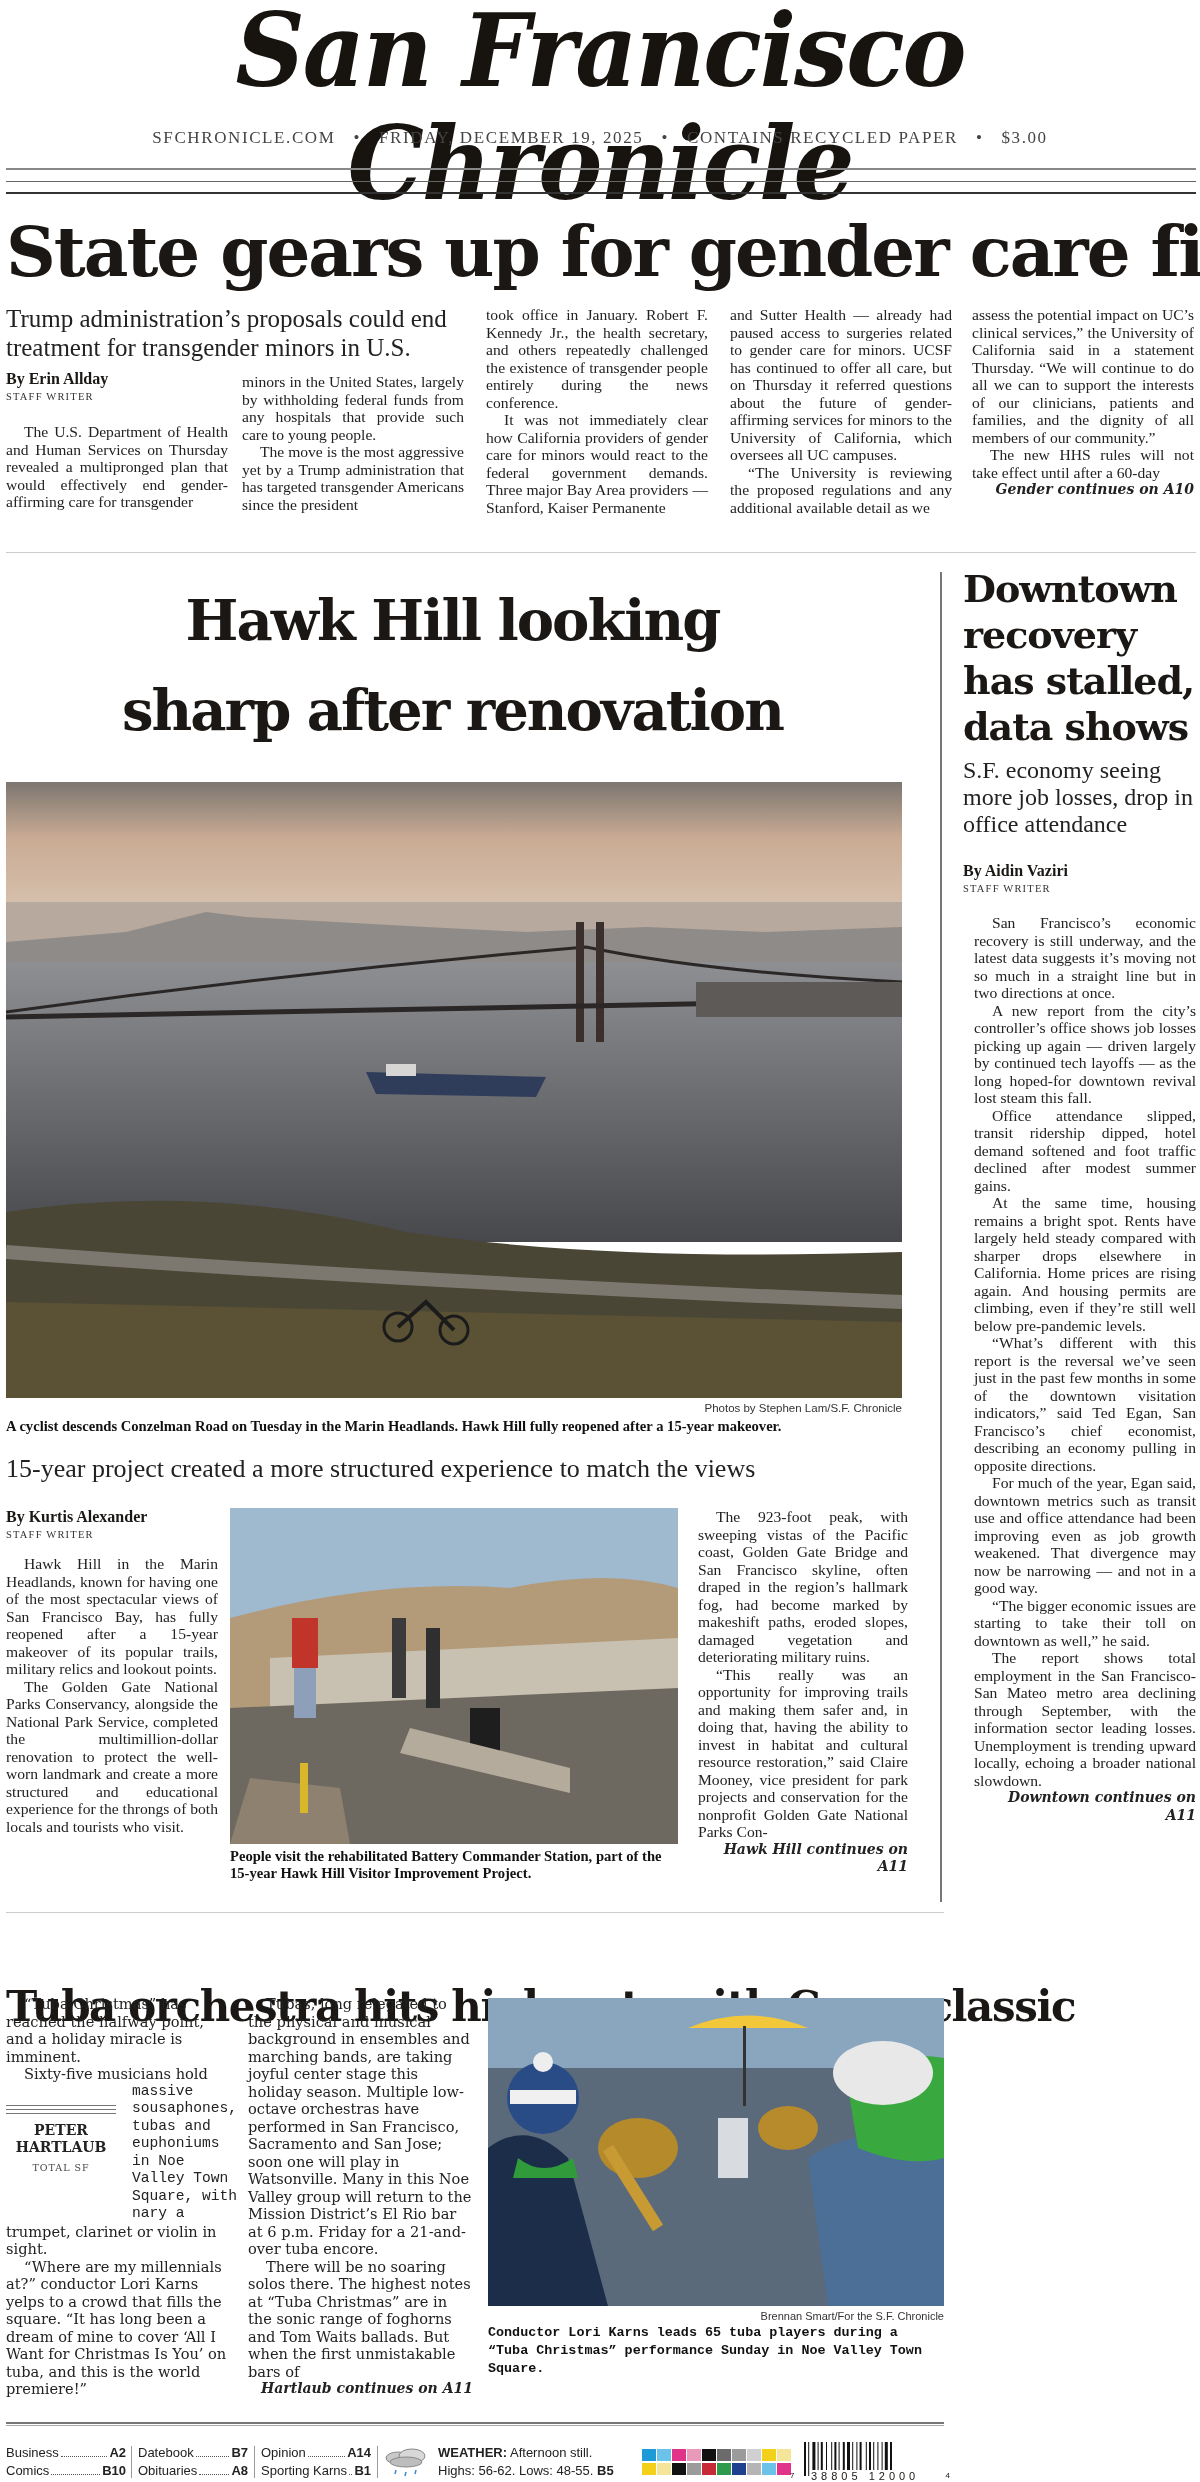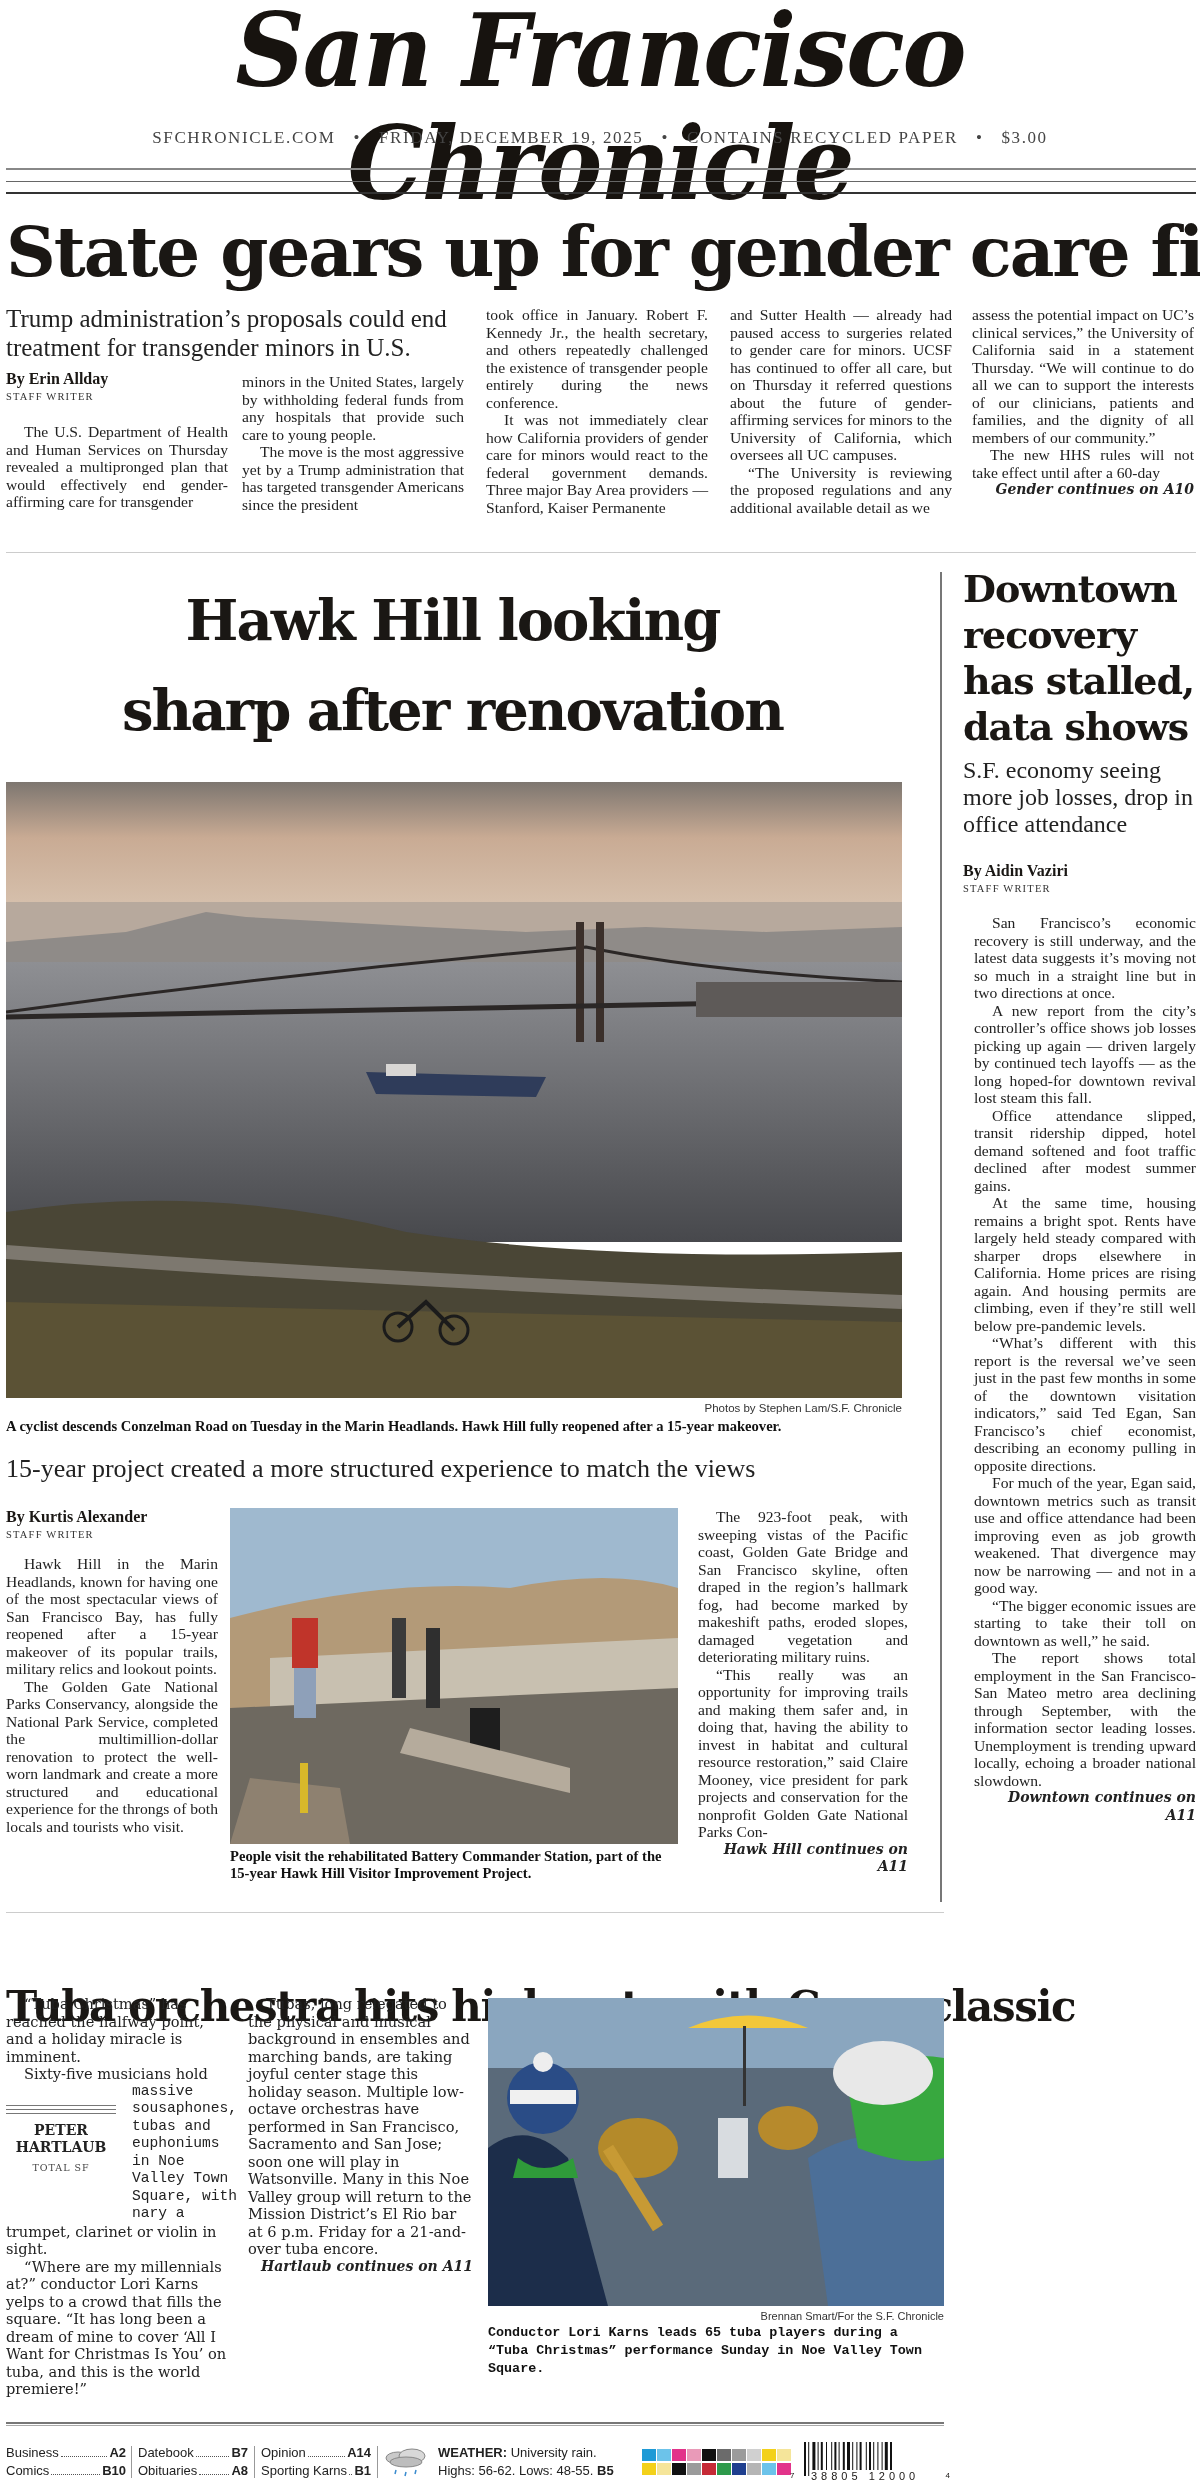--- a/index.html
+++ b/index.html
@@ -198,20 +198,21 @@
       <div style="font-weight:bold;font-size:14px;line-height:17px;">HARTLAUB</div>
       <div style="font-size:9.5px;letter-spacing:1px;color:#444;margin-top:3px;">TOTAL SF</div>
     </div>
     <div style="padding-left:16px;font-family:Liberation Mono, monospace;">massive sousaphones, tubas and euphoniums in Noe Valley Town Square, with nary a</div>
   </div>
   <p style="text-indent:0">trumpet, clarinet or violin in sight.</p>
   <p>“Where are my millennials at?” conductor Lori Karns yelps to a crowd that fills the square. “It has long been a dream of mine to cover ‘All I Want for Christmas Is You’ on tuba, and this is the world premiere!”</p>
 </div>
 <div class="abs tcol" style="left:248px;top:1995px;width:225px;">
   <p>Tubas, long relegated to the physical and musical background in ensembles and marching bands, are taking joyful center stage this holiday season. Multiple low-octave orchestras have performed in San Francisco, Sacramento and San Jose; soon one will play in Watsonville. Many in this Noe Valley group will return to the Mission District’s El Rio bar at 6 p.m. Friday for a 21-and-over tuba encore.</p>
+  <p>There will be no soaring solos there. The highest notes at “Tuba Christmas” are in the sonic range of foghorns and Tom Waits ballads. But when the first unmistakable bars of</p>
   <div class="jump">Hartlaub continues on A11</div>
 </div>
 <div class="abs photo-tuba">
   <svg width="456" height="308" viewBox="0 0 456 308">
     <rect width="456" height="308" fill="#5a6a7a"></rect>
     <rect x="0" y="0" width="456" height="70" fill="#8aa6bf"></rect>
     <path d="M200 30 Q260 5 320 30 Z" fill="#f2c73a"></path>
     <rect x="255" y="28" width="3" height="80" fill="#333"></rect>
     <path d="M0 308 L0 150 Q40 120 80 160 L120 308 Z" fill="#1c2d4a"></path>
     <circle cx="55" cy="100" r="36" fill="#2a4c86"></circle>
@@ -275,21 +276,21 @@
 
 <div class="abs" style="left:384px;top:2446px;width:44px;height:34px;">
   <svg width="44" height="34" viewBox="0 0 44 34">
     <ellipse cx="14" cy="12" rx="12" ry="6" fill="#c9c9c9" stroke="#888"></ellipse>
     <ellipse cx="28" cy="10" rx="13" ry="7" fill="#d8d8d8" stroke="#888"></ellipse>
     <ellipse cx="22" cy="16" rx="16" ry="5" fill="#bdbdbd" stroke="#888"></ellipse>
     <path d="M12 24 l-1 4 M22 26 l-1 4 M32 24 l-1 4" stroke="#3a8ccf" stroke-width="1.5"></path>
   </svg>
 </div>
 <div class="abs index" style="left:438px;top:2444px;width:200px;">
-  <div><b>WEATHER:</b> <span>University rain.</span></div>
+  <div><b>WEATHER:</b> <span>Afternoon still.</span></div>
   <div><span>Highs: 56-62. Lows: 48-55.</span> <b>B5</b></div>
 </div>
 
 <div class="abs" style="left:642px;top:2446px;width:140px;">
   <div id="swTop" style="height:13px;white-space:nowrap;"><span class="sw" style="background: rgb(30, 154, 214);"></span><span class="sw" style="background: rgb(108, 195, 234);"></span><span class="sw" style="background: rgb(226, 51, 138);"></span><span class="sw" style="background: rgb(233, 154, 184);"></span><span class="sw" style="background: rgb(17, 17, 17);"></span><span class="sw" style="background: rgb(107, 107, 107);"></span><span class="sw" style="background: rgb(155, 155, 155);"></span><span class="sw" style="background: rgb(208, 208, 208);"></span><span class="sw" style="background: rgb(243, 209, 26);"></span><span class="sw" style="background: rgb(245, 229, 154);"></span></div>
   <div id="swBot" style="height:13px;white-space:nowrap;margin-top:1px;"><span class="sw" style="background: rgb(243, 209, 26);"></span><span class="sw" style="background: rgb(245, 229, 154);"></span><span class="sw" style="background: rgb(17, 17, 17);"></span><span class="sw" style="background: rgb(155, 155, 155);"></span><span class="sw" style="background: rgb(198, 42, 54);"></span><span class="sw" style="background: rgb(46, 154, 75);"></span><span class="sw" style="background: rgb(31, 63, 143);"></span><span class="sw" style="background: rgb(181, 181, 181);"></span><span class="sw" style="background: rgb(108, 195, 234);"></span><span class="sw" style="background: rgb(226, 51, 138);"></span></div>
 </div>
 
 <div class="abs" style="left:790px;top:2440px;width:160px;height:40px;">
   <svg id="barcode" width="160" height="40" viewBox="0 0 160 40">

